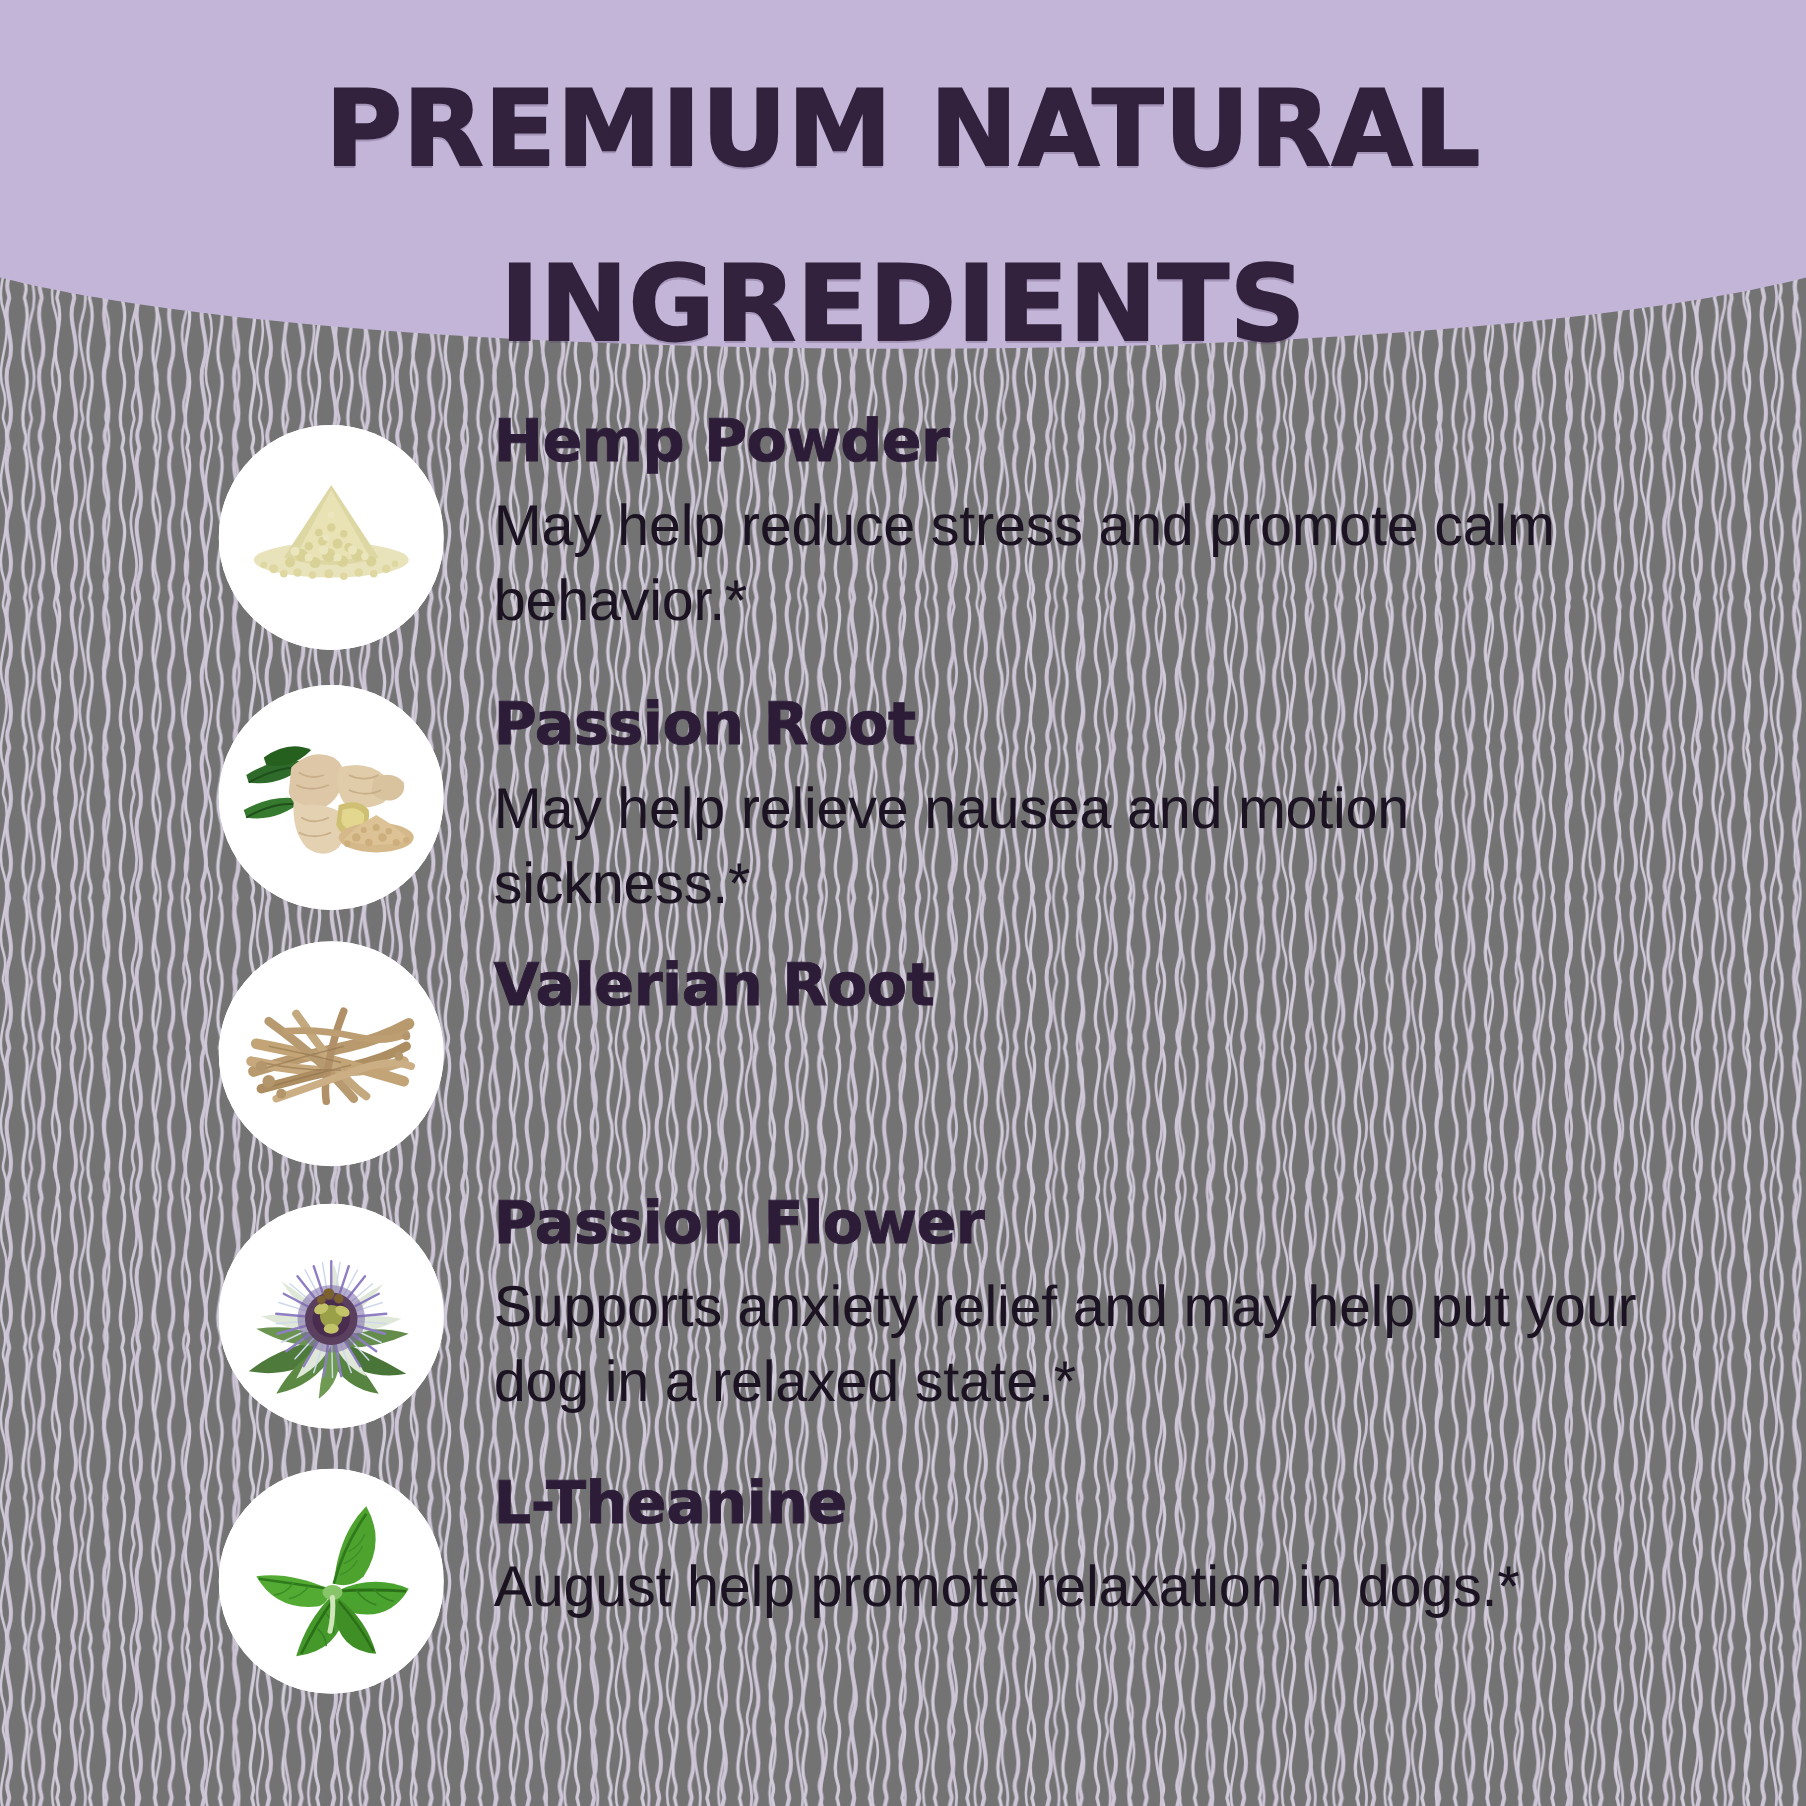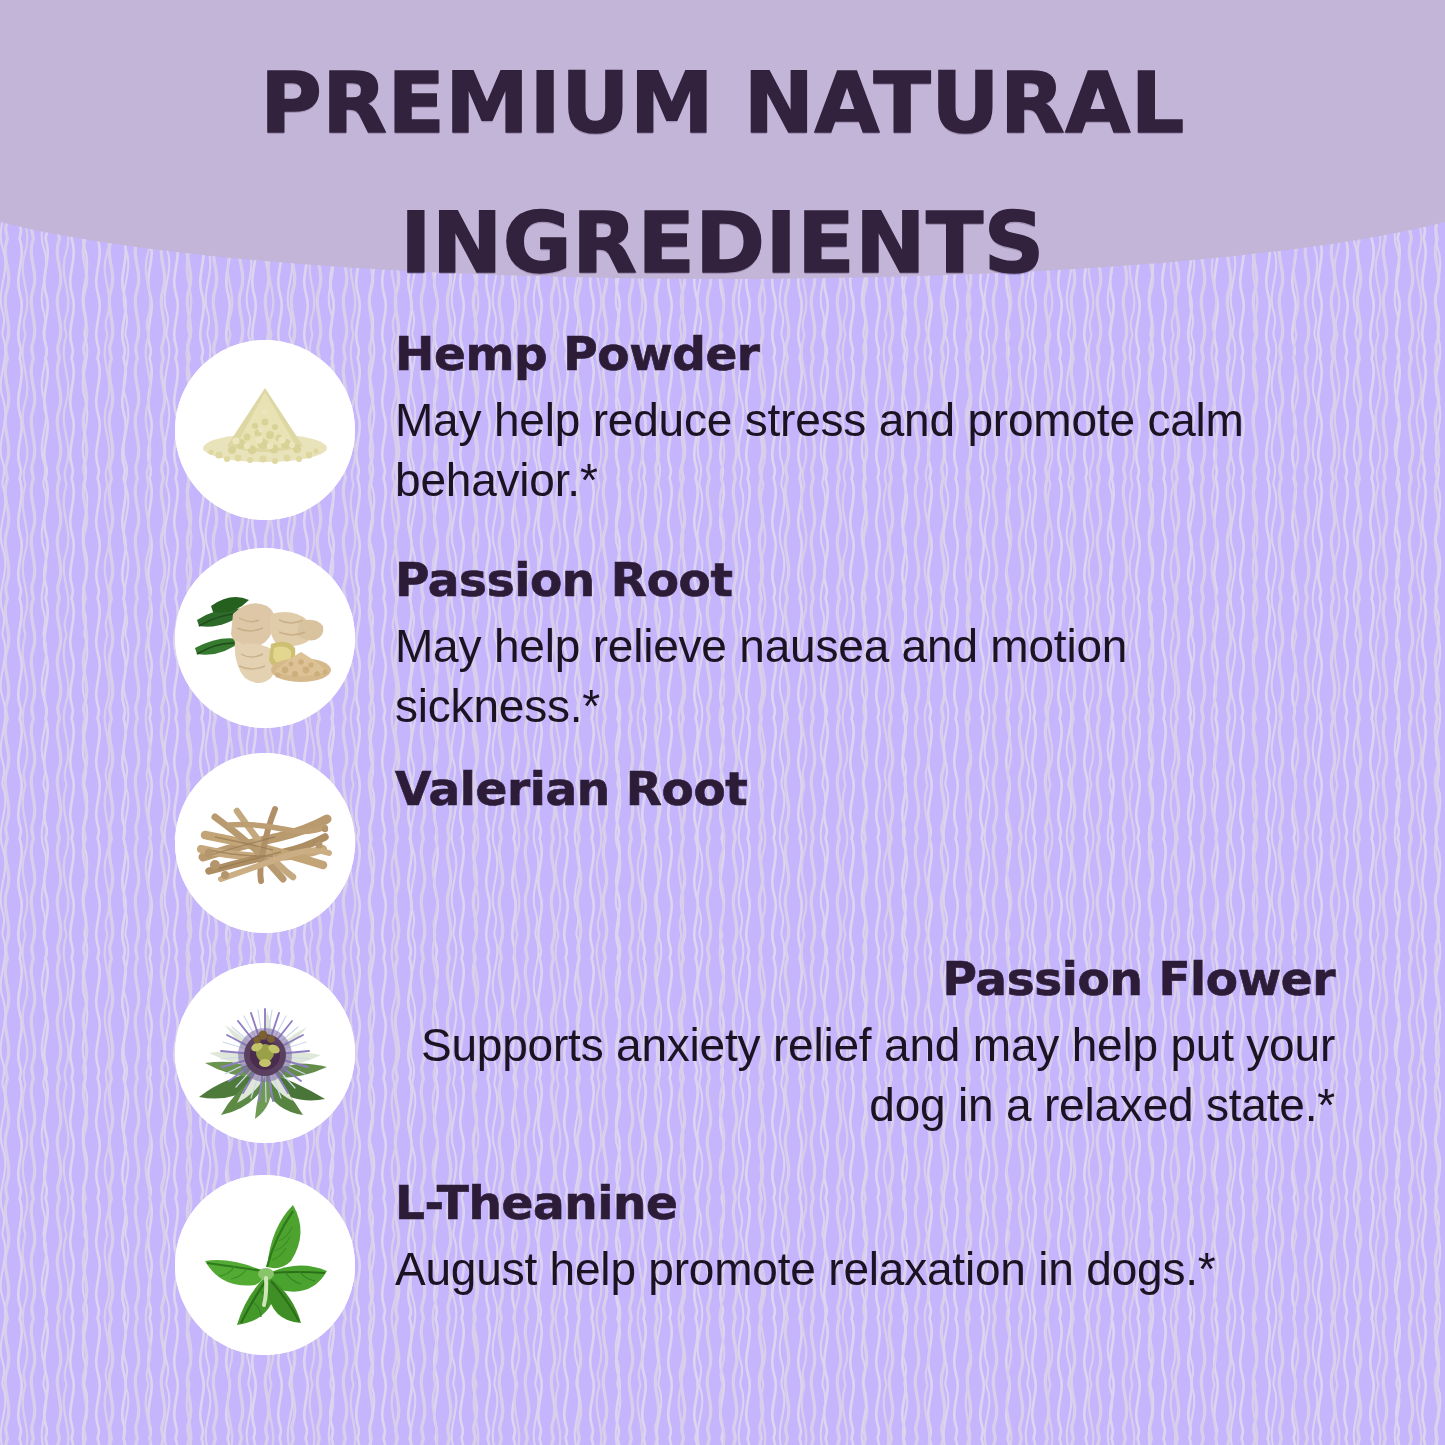--- a/index.html
+++ b/index.html
@@ -14,21 +14,21 @@
     font-family: "Liberation Sans", sans-serif;
     background: #e9e3f0;
     position: relative;
   }
 
   
   #page {
     position: relative;
     width: 1445px;
     height: 1445px;
-    background: #c4b5fd;
+    background: #737373;
     overflow: hidden;
   }
 
   .texture {
     position: absolute;
     inset: 0;
     z-index: 1;
     pointer-events: none;
     opacity: 0.85;
   }
@@ -124,21 +124,21 @@
     max-width: 940px;
   }
 
   
   .row.r1 .texts { padding-top: 12px; }
   .row.r2 { height: 205px; }
   .row.r2 .texts { padding-top: 30px; }
   .row.r3 { height: 210px; }
   .row.r3 .texts { padding-top: 34px; }
   .row.r4 { height: 212px; }
-  .row.r4 .texts { padding-top: 14px; text-align: right; }
+  .row.r4 .texts { padding-top: 14px; }
   .row.r5 .texts { padding-top: 26px; }
 </style>
 </head>
 <body>
 
 <div id="page">
 
   <svg class="texture" viewBox="0 0 1445 1445" preserveAspectRatio="none" xmlns="http://www.w3.org/2000/svg">
     <defs>
       <pattern id="wave" width="26" height="120" patternUnits="userSpaceOnUse">

